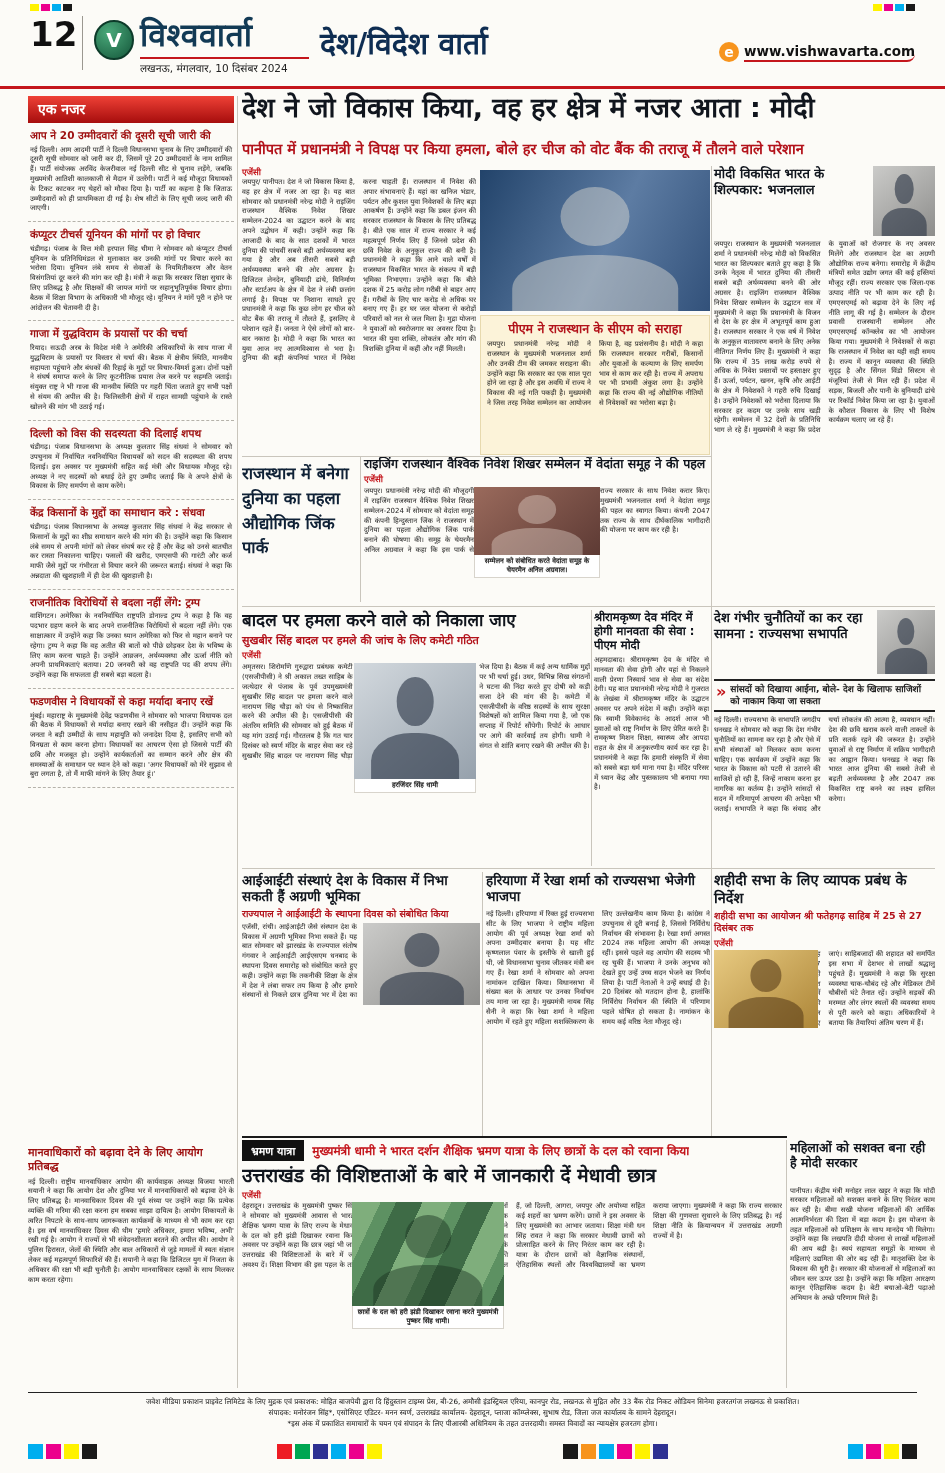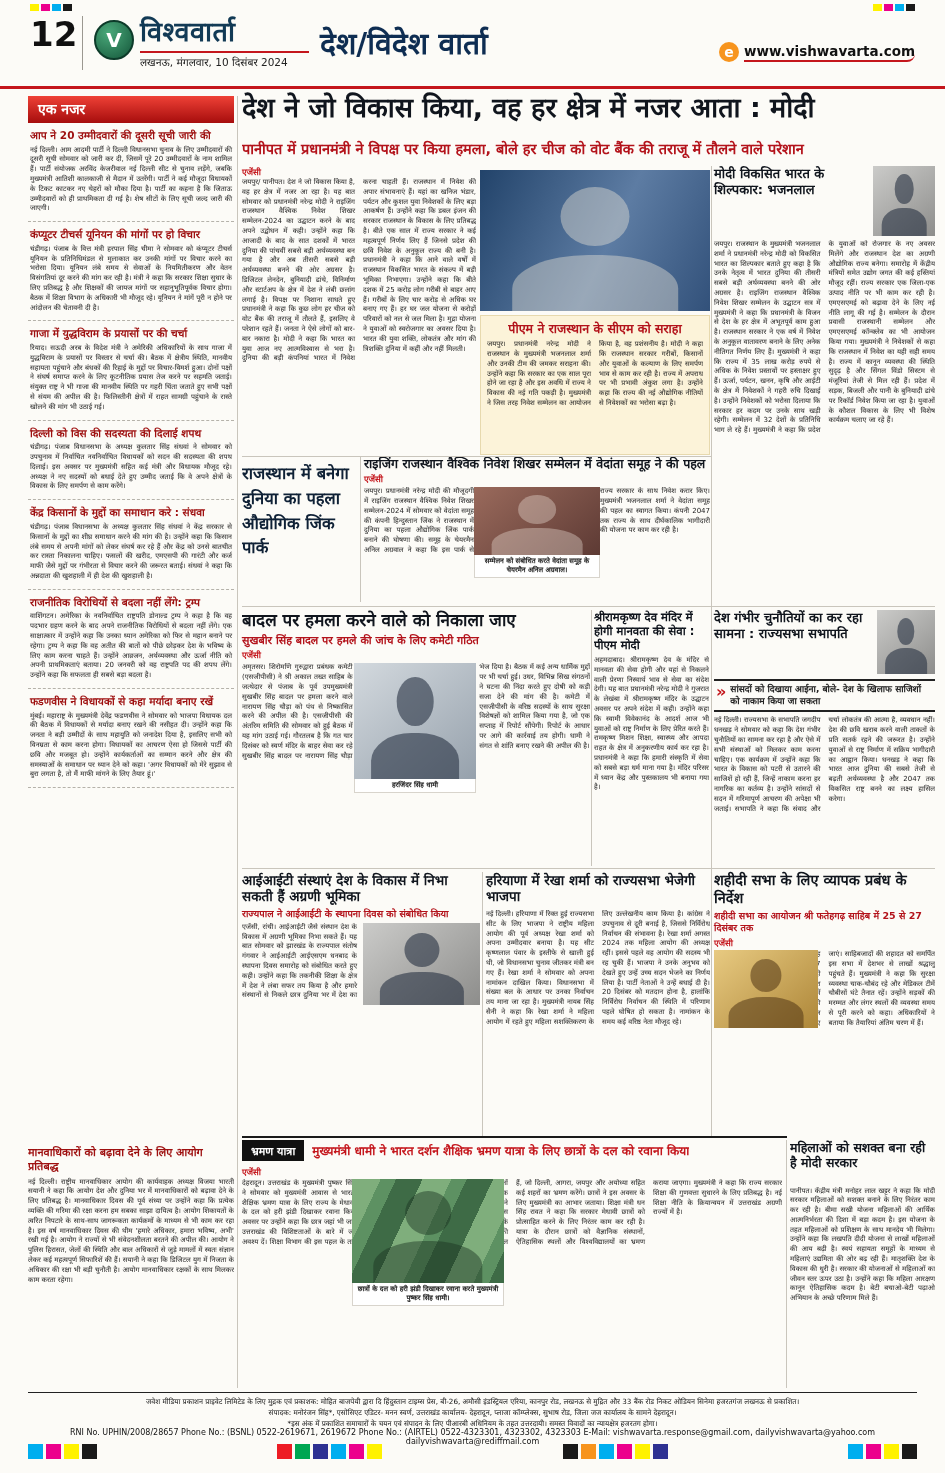--- a/index.html
+++ b/index.html
@@ -18,21 +18,21 @@
   #reg-tl { left: 30px; top: 4px; } #reg-tr { right: 30px; top: 4px; }
   .regmarks .bar-sq { width: 9px; height: 7px; display: block; }
   #pageno { left: 30px; top: 14px; font-size: 34px; font-weight: 800; color: #101010; text-align: center; }
   .v-sep { position: absolute; width: 1px; background: #9b9890; }
   #pg-sep { left: 82px; top: 16px; height: 54px; }
   .brand { position: absolute; left: 94px; top: 12px; width: 215px; }
   .emblem { position: absolute; left: 0; top: 8px; width: 40px; height: 40px; border-radius: 50%;
     background: radial-gradient(circle at 35% 30%, #4aa97a, #14563a); color: #fff;
     font-weight: 800; font-size: 20px; display: flex; align-items: center; justify-content: center;
     border: 2px solid #0d3b2a; }
-  .masthead { margin-left: 46px; font-size: 27px; font-weight: 800; color: #123a55; letter-spacing: .5px; }
+  .masthead { margin-left: 46px; font-size: 32px; font-weight: 800; color: #123a55; letter-spacing: .5px; }
   .m-date { margin-left: 46px; font-size: 10.5px; color: #222; border-top: 2px solid #c4161c; padding-top: 2px; margin-top: 2px; white-space: nowrap; }
   .section-title { position: absolute; left: 320px; top: 22px; width: 370px; text-align: left;
     font-size: 30px; font-weight: 800; color: #0e2d52; }
   .site { position: absolute; right: 30px; top: 42px; display: flex; align-items: center; gap: 5px; }
   .e-logo { width: 20px; height: 20px; border-radius: 50%; background: #f7941d; color: #fff;
     font-weight: 800; font-size: 14px; display: flex; align-items: center; justify-content: center; }
   .site-url { font-size: 13.5px; font-weight: bold; color: #111; border-bottom: 2.5px solid #c4161c; border-radius: 0 0 8px 0; padding-bottom: 1px; }
   .red-rule { position: absolute; left: 0; top: 86px; width: 945px; height: 3px; background: #c4161c; }
 
   
@@ -331,20 +331,21 @@
       </span>
     </div>
   </div>
 
   <div class="abs" id="band">
     <span class="band-tag">भ्रमण यात्रा</span>
     <span class="band-hl">मुख्यमंत्री धामी ने भारत दर्शन शैक्षिक भ्रमण यात्रा के लिए छात्रों के दल को रवाना किया</span>
   </div>
 
   <div class="abs" id="uk">
+    <div class="hl">उत्तराखंड की विशिष्टताओं के बारे में जानकारी दें मेधावी छात्र</div>
     <div class="byline">एजेंसी</div>
     <div class="bt c4 uk-body">
       <span>देहरादून। उत्तराखंड के मुख्यमंत्री पुष्कर सिंह धामी ने सोमवार को मुख्यमंत्री आवास से भारत दर्शन शैक्षिक भ्रमण यात्रा के लिए राज्य के मेधावी छात्रों के दल को हरी झंडी दिखाकर रवाना किया। इस अवसर पर उन्होंने कहा कि छात्र जहां भी जाएं, वहां उत्तराखंड की विशिष्टताओं के बारे में जानकारी अवश्य दें। शिक्षा विभाग की इस पहल के तहत बोर्ड परीक्षाओं में उत्कृष्ट प्रदर्शन करने वाले छात्र-छात्राओं को देश के प्रमुख शैक्षिक, सांस्कृतिक और वैज्ञानिक संस्थानों का भ्रमण कराया जाता है। मुख्यमंत्री ने कहा कि यह यात्रा छात्रों के ज्ञान और आत्मविश्वास को बढ़ाएगी। उन्होंने छात्रों से संवाद करते हुए उनके अनुभव भी जाने और उज्ज्वल भविष्य की शुभकामनाएं दीं। दल में 157 छात्र-छात्राएं शामिल हैं, जो दिल्ली, आगरा, जयपुर और अयोध्या सहित कई शहरों का भ्रमण करेंगे। छात्रों ने इस अवसर के लिए मुख्यमंत्री का आभार जताया। शिक्षा मंत्री धन सिंह रावत ने कहा कि सरकार मेधावी छात्रों को प्रोत्साहित करने के लिए निरंतर काम कर रही है। यात्रा के दौरान छात्रों को वैज्ञानिक संस्थानों, ऐतिहासिक स्थलों और विश्वविद्यालयों का भ्रमण कराया जाएगा। मुख्यमंत्री ने कहा कि राज्य सरकार शिक्षा की गुणवत्ता सुधारने के लिए प्रतिबद्ध है। नई शिक्षा नीति के क्रियान्वयन में उत्तराखंड अग्रणी राज्यों में है।</span>
       <span class="photo-float uk-photo">
         <span class="ph ph-green" style="display:block"></span>
         <span class="ph-cap" style="display:block">छात्रों के दल को हरी झंडी दिखाकर रवाना करते मुख्यमंत्री पुष्कर सिंह धामी।</span>
       </span>
     </div>
   </div>
 
@@ -367,21 +368,20 @@
   <div class="hdiv" style="left:242px; top:456px; width:469px;"></div>
   <div class="hdiv" style="left:242px; top:606px; width:693px;"></div>
   <div class="hdiv" style="left:242px; top:868px; width:693px;"></div>
   <div class="hdiv" style="left:28px; top:1392px; width:889px; background:#222;"></div>
 
   <div class="abs" id="f-lines">
     <div class="f-l">जवेश मीडिया प्रकाशन प्राइवेट लिमिटेड के लिए मुद्रक एवं प्रकाशक: मोहित बाजपेयी द्वारा दि हिंदुस्तान टाइम्स प्रेस, बी-26, अमौसी इंडस्ट्रियल एरिया, कानपुर रोड, लखनऊ से मुद्रित और 33 बैंक रोड निकट ओडियन सिनेमा हजरतगंज लखनऊ से प्रकाशित।</div>
     <div class="f-l">संपादक: मनोरंजन सिंह*, एसोसिएट एडिटर- मनन स्वर्ण, उत्तराखंड कार्यालय- देहरादून, प्लाजा कॉम्प्लेक्स, सुभाष रोड, जिला जज कार्यालय के सामने देहरादून।</div>
     <div class="f-l">*इस अंक में प्रकाशित समाचारों के चयन एवं संपादन के लिए पीआरबी अधिनियम के तहत उत्तरदायी। समस्त विवादों का न्यायक्षेत्र हजरतग होगा।</div>
   </div>
-  <div class="abs" id="f-rni">RNI No. UPHIN/2008/28657  Phone No.: (BSNL) 0522-2619671, 2619672  Phone No.: (AIRTEL) 0522-4323301, 4323302, 4323303  E-Mail: vishwavarta.response@gmail.com, dailyvishwavarta@yahoo.com  dailyvishwavarta@rediffmail.com</div>
 
   <div class="abs" id="bars">
     <div class="bar-g">
         <span class="bar-sq" style="background: rgb(0, 174, 239);"></span>
         <span class="bar-sq" style="background: rgb(236, 0, 140);"></span>
         <span class="bar-sq" style="background: rgb(255, 242, 0);"></span>
         <span class="bar-sq" style="background: rgb(26, 26, 26);"></span>
       </div>
     <div class="bar-g">
         <span class="bar-sq" style="background: rgb(237, 28, 36);"></span>

